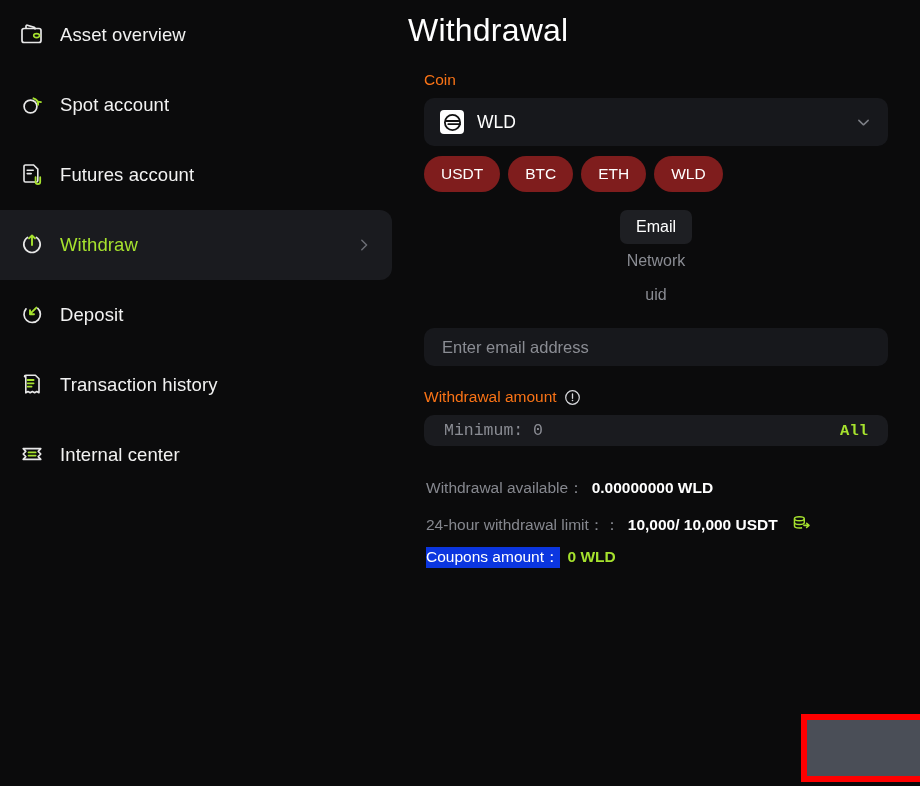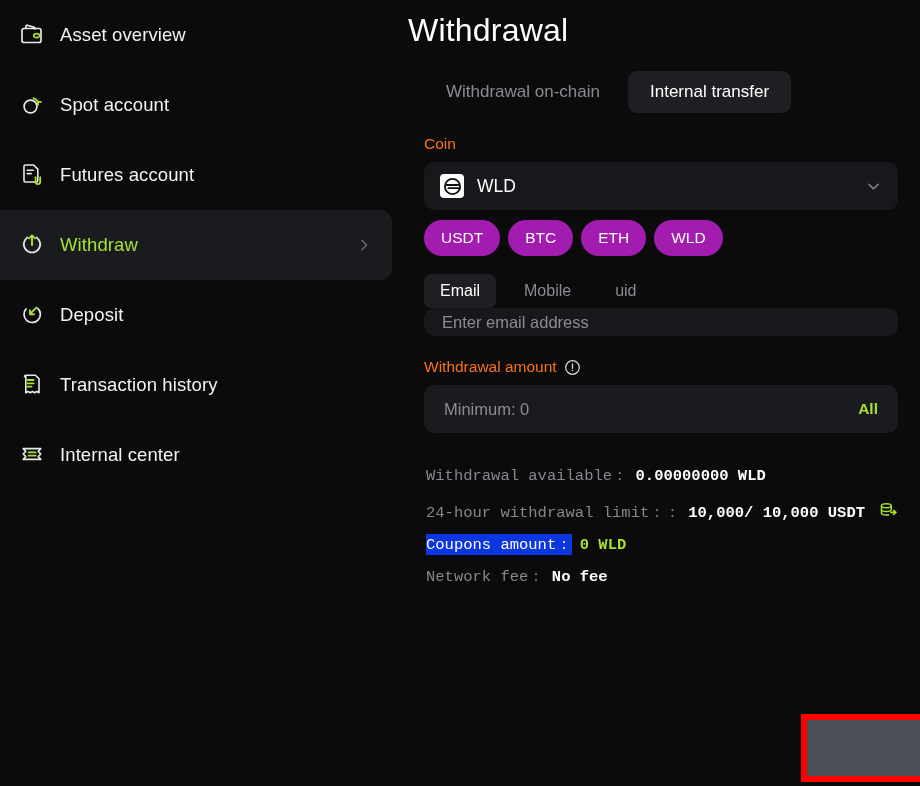--- a/index.html
+++ b/index.html
@@ -118,76 +118,76 @@
     margin-right: 13px;
   }
   .coin-name {
     font-size: 17.5px;
     color: #ffffff;
   }
   .select-caret { margin-left: auto; color: #7d7f86; display: flex; }
 
   .chip-row { display: flex; gap: 8px; margin-top: 10px; }
   .chip {
-    background: #a21caf;
+    background: #7f1d1d;
     border-radius: 18px;
     padding: 9px 17px;
     font-size: 15.5px;
     color: #ffffff;
     cursor: pointer;
   }
 
-  .method-row { display: flex; gap: 12px; margin-top: 18px; align-items: center; }
+  .method-row { display: flex; gap: 0; margin-top: 18px; align-items: center; flex-direction: column; }
   .method-tab {
     padding: 8px 16px;
     border-radius: 7px;
     font-size: 16px;
     color: #8a8c93;
     cursor: pointer;
   }
   .method-tab.active { background: #1e1f23; color: #ffffff; }
 
   .text-input {
-    height: 28px;
+    height: 38px;
     background: #17181c;
     border-radius: 10px;
     display: flex;
     align-items: center;
     padding: 0 18px;
-    margin-top: 0;
+    margin-top: 16px;
     cursor: text;
   }
   .text-input .ph { font-size: 16.5px; color: #8a8c93; }
 
   .amount-input {
-    height: 48px;
+    height: 31px;
     background: #1a1b1f;
     border-radius: 10px;
     display: flex;
     align-items: center;
     padding: 0 20px;
     cursor: text;
+    font-family: Liberation Mono, monospace;
   }
   .amount-input .ph { font-size: 16.5px; color: #8a8c93; }
   .all-btn {
     margin-left: auto;
     color: #a6e22e;
     font-size: 15.5px;
     font-weight: 700;
     cursor: pointer;
   }
 
   .info-block { margin-top: 32px; margin-left: 2px; }
   .info-row {
     display: flex;
     align-items: baseline;
     font-size: 15.5px;
     margin-bottom: 11px;
     white-space: nowrap;
-    font-family: Liberation Mono, monospace;
   }
   .info-key { color: #86888f; }
   .info-val { color: #ffffff; font-weight: 700; margin-left: 8px; }
   .info-val.green { color: #a6e22e; }
   .sel-hl {
     background: #0b36e0;
     color: #ffffff;
     font-weight: 400;
   }
   .limit-icon { margin-left: 13px; display: inline-flex; align-items: center; transform: translateY(3px); }
@@ -296,24 +296,20 @@
         </svg>
       </span>
       <span class="nav-label">Internal center</span>
     </div>
   </nav>
 
   <section class="main">
 
     <h1 class="page-title">Withdrawal</h1>
 
-    <div class="tabs-row">
-      <div class="tab-pill">Withdrawal on-chain</div>
-      <div class="tab-pill active">Internal transfer</div>
-    </div>
 
     <div class="content-pad">
 
       <div class="field-label">
         <span>Coin</span>
       </div>
 
       <div class="select-box">
         <span class="coin-logo">
           <svg width="19" height="19" viewBox="0 0 20 20" fill="none">
@@ -331,21 +327,21 @@
 
       <div class="chip-row">
         <div class="chip">USDT</div>
         <div class="chip">BTC</div>
         <div class="chip">ETH</div>
         <div class="chip">WLD</div>
       </div>
 
       <div class="method-row">
         <div class="method-tab active">Email</div>
-        <div class="method-tab">Mobile</div>
+        <div class="method-tab">Network</div>
         <div class="method-tab">uid</div>
       </div>
 
       <div class="text-input">
         <span class="ph">Enter email address</span>
       </div>
 
       <div class="field-label">
         <span>Withdrawal amount</span>
         <span class="info-circle">
@@ -380,24 +376,20 @@
               <path d="M14.2 13.6h5.2M17.2 11.3l2.6 2.3-2.6 2.3" stroke="#a6e22e" stroke-width="1.7" stroke-linecap="round" stroke-linejoin="round"></path>
             </svg>
           </span>
         </div>
 
         <div class="info-row">
           <span class="info-key sel-hl">Coupons amount：</span>
           <span class="info-val green">0 WLD</span>
         </div>
 
-        <div class="info-row">
-          <span class="info-key">Network fee：</span>
-          <span class="info-val">No fee</span>
-        </div>
       </div>
     </div>
 
     <div class="submit-wrap">
       <button class="submit-btn">Withdraw</button>
     </div>
 
   </section>
 </div>
 

